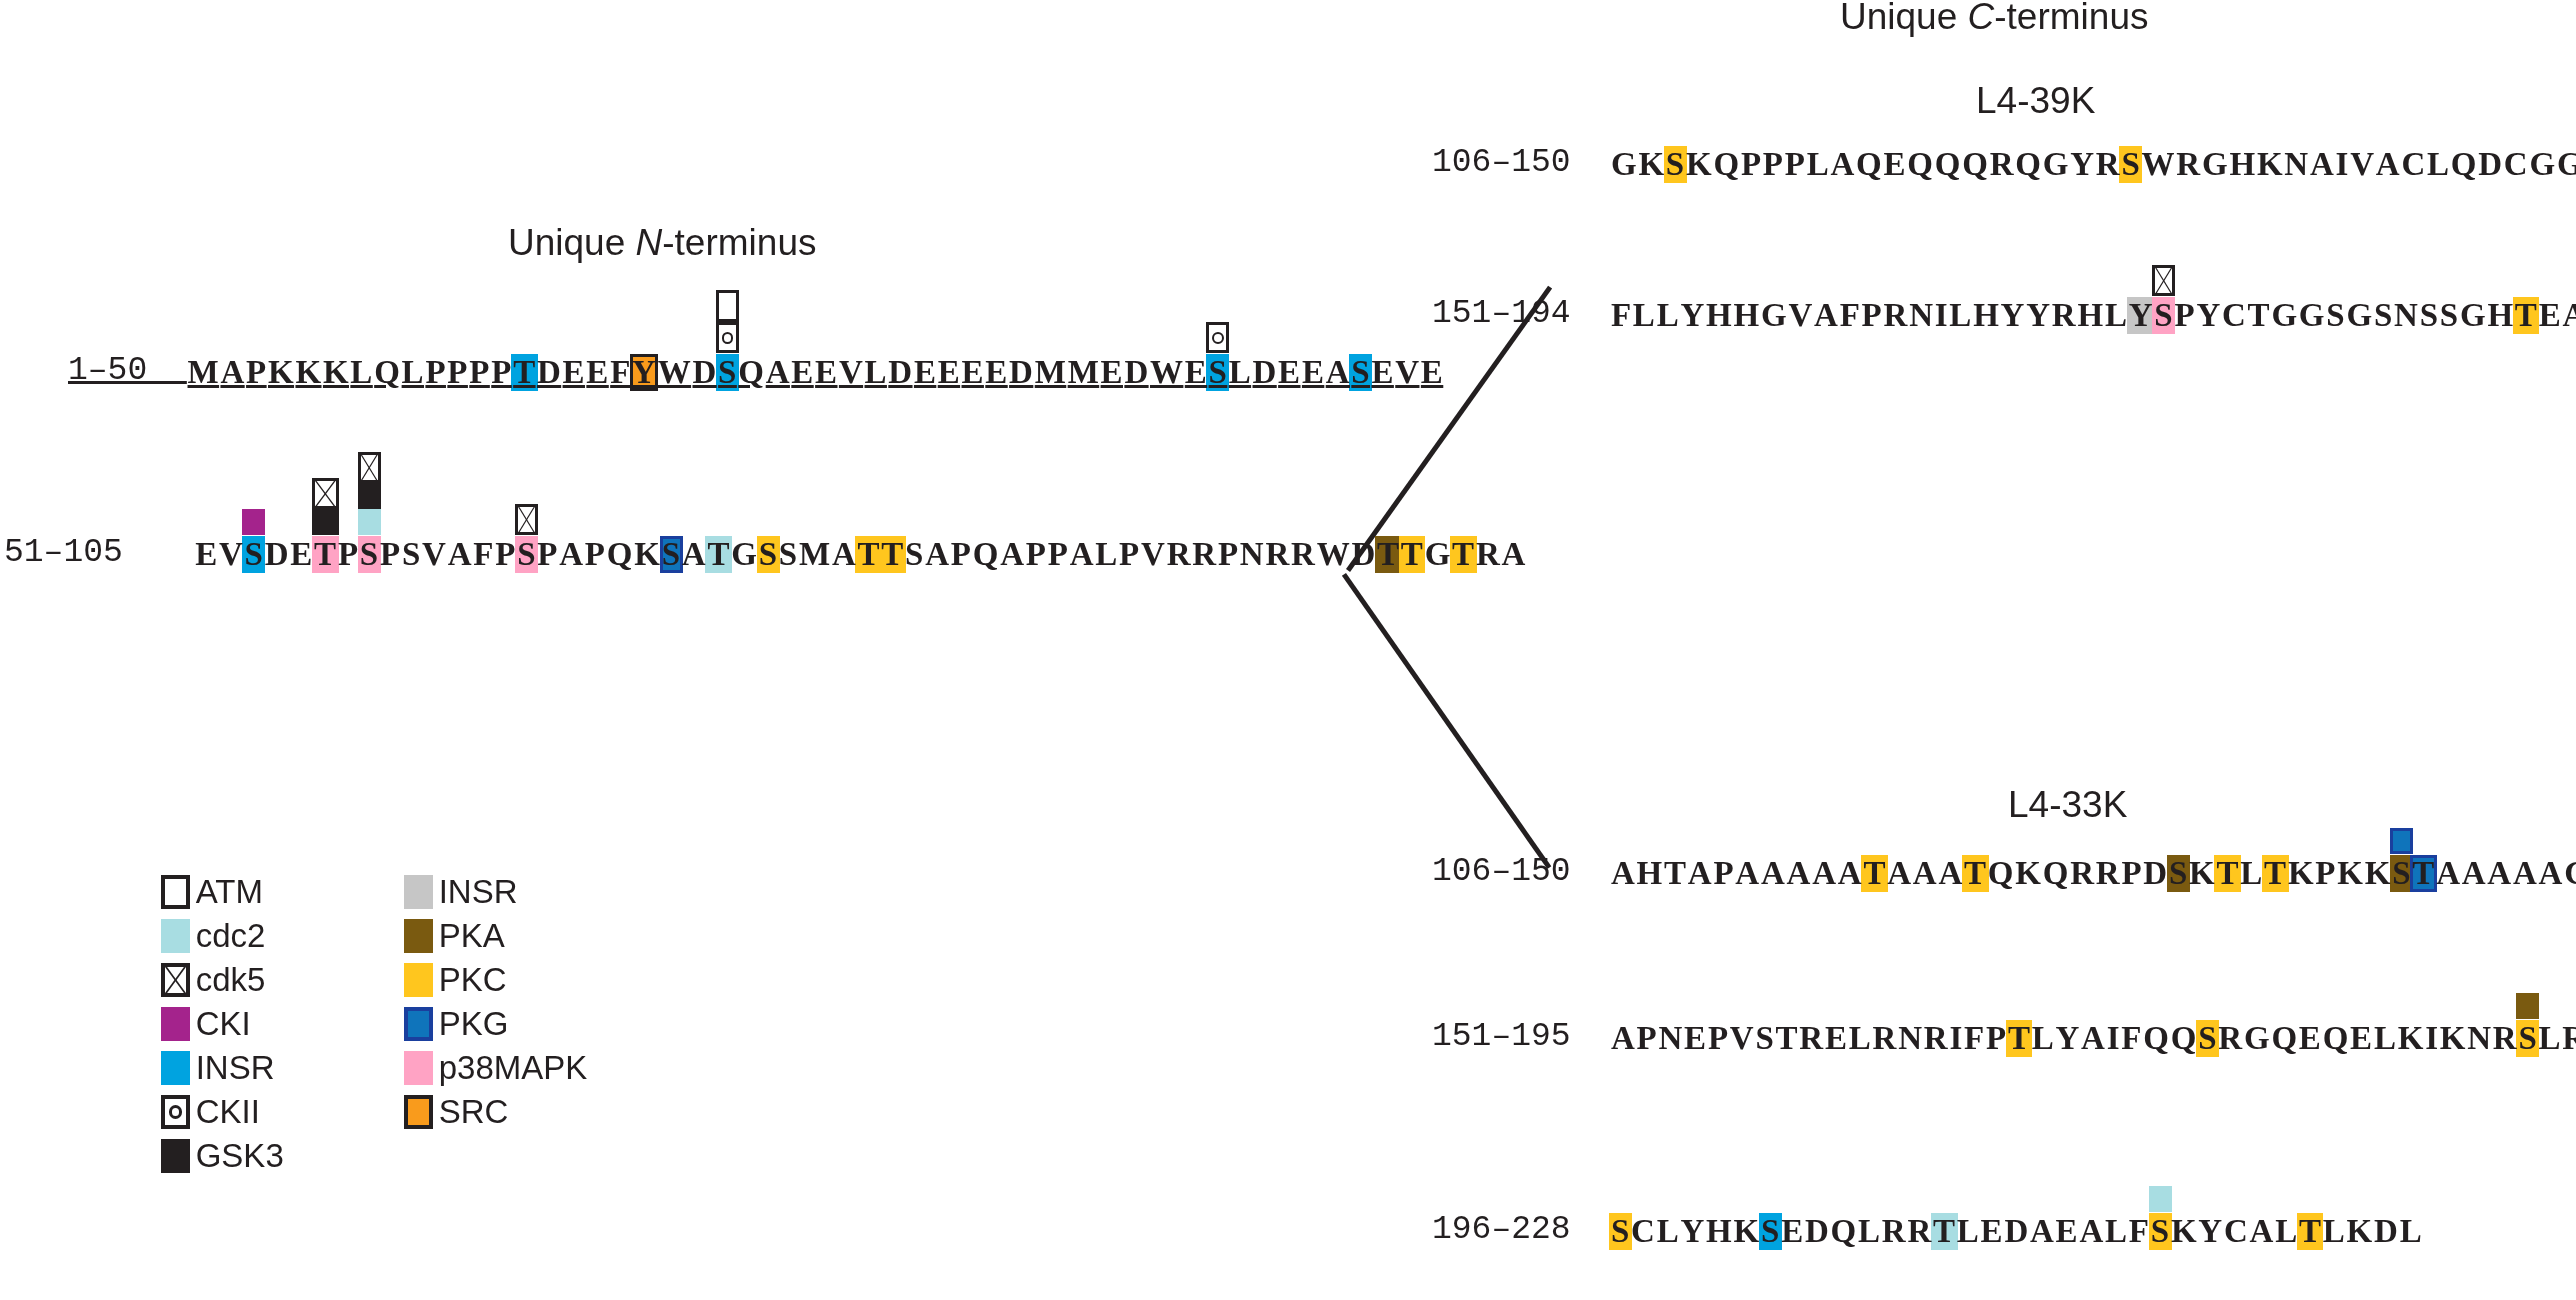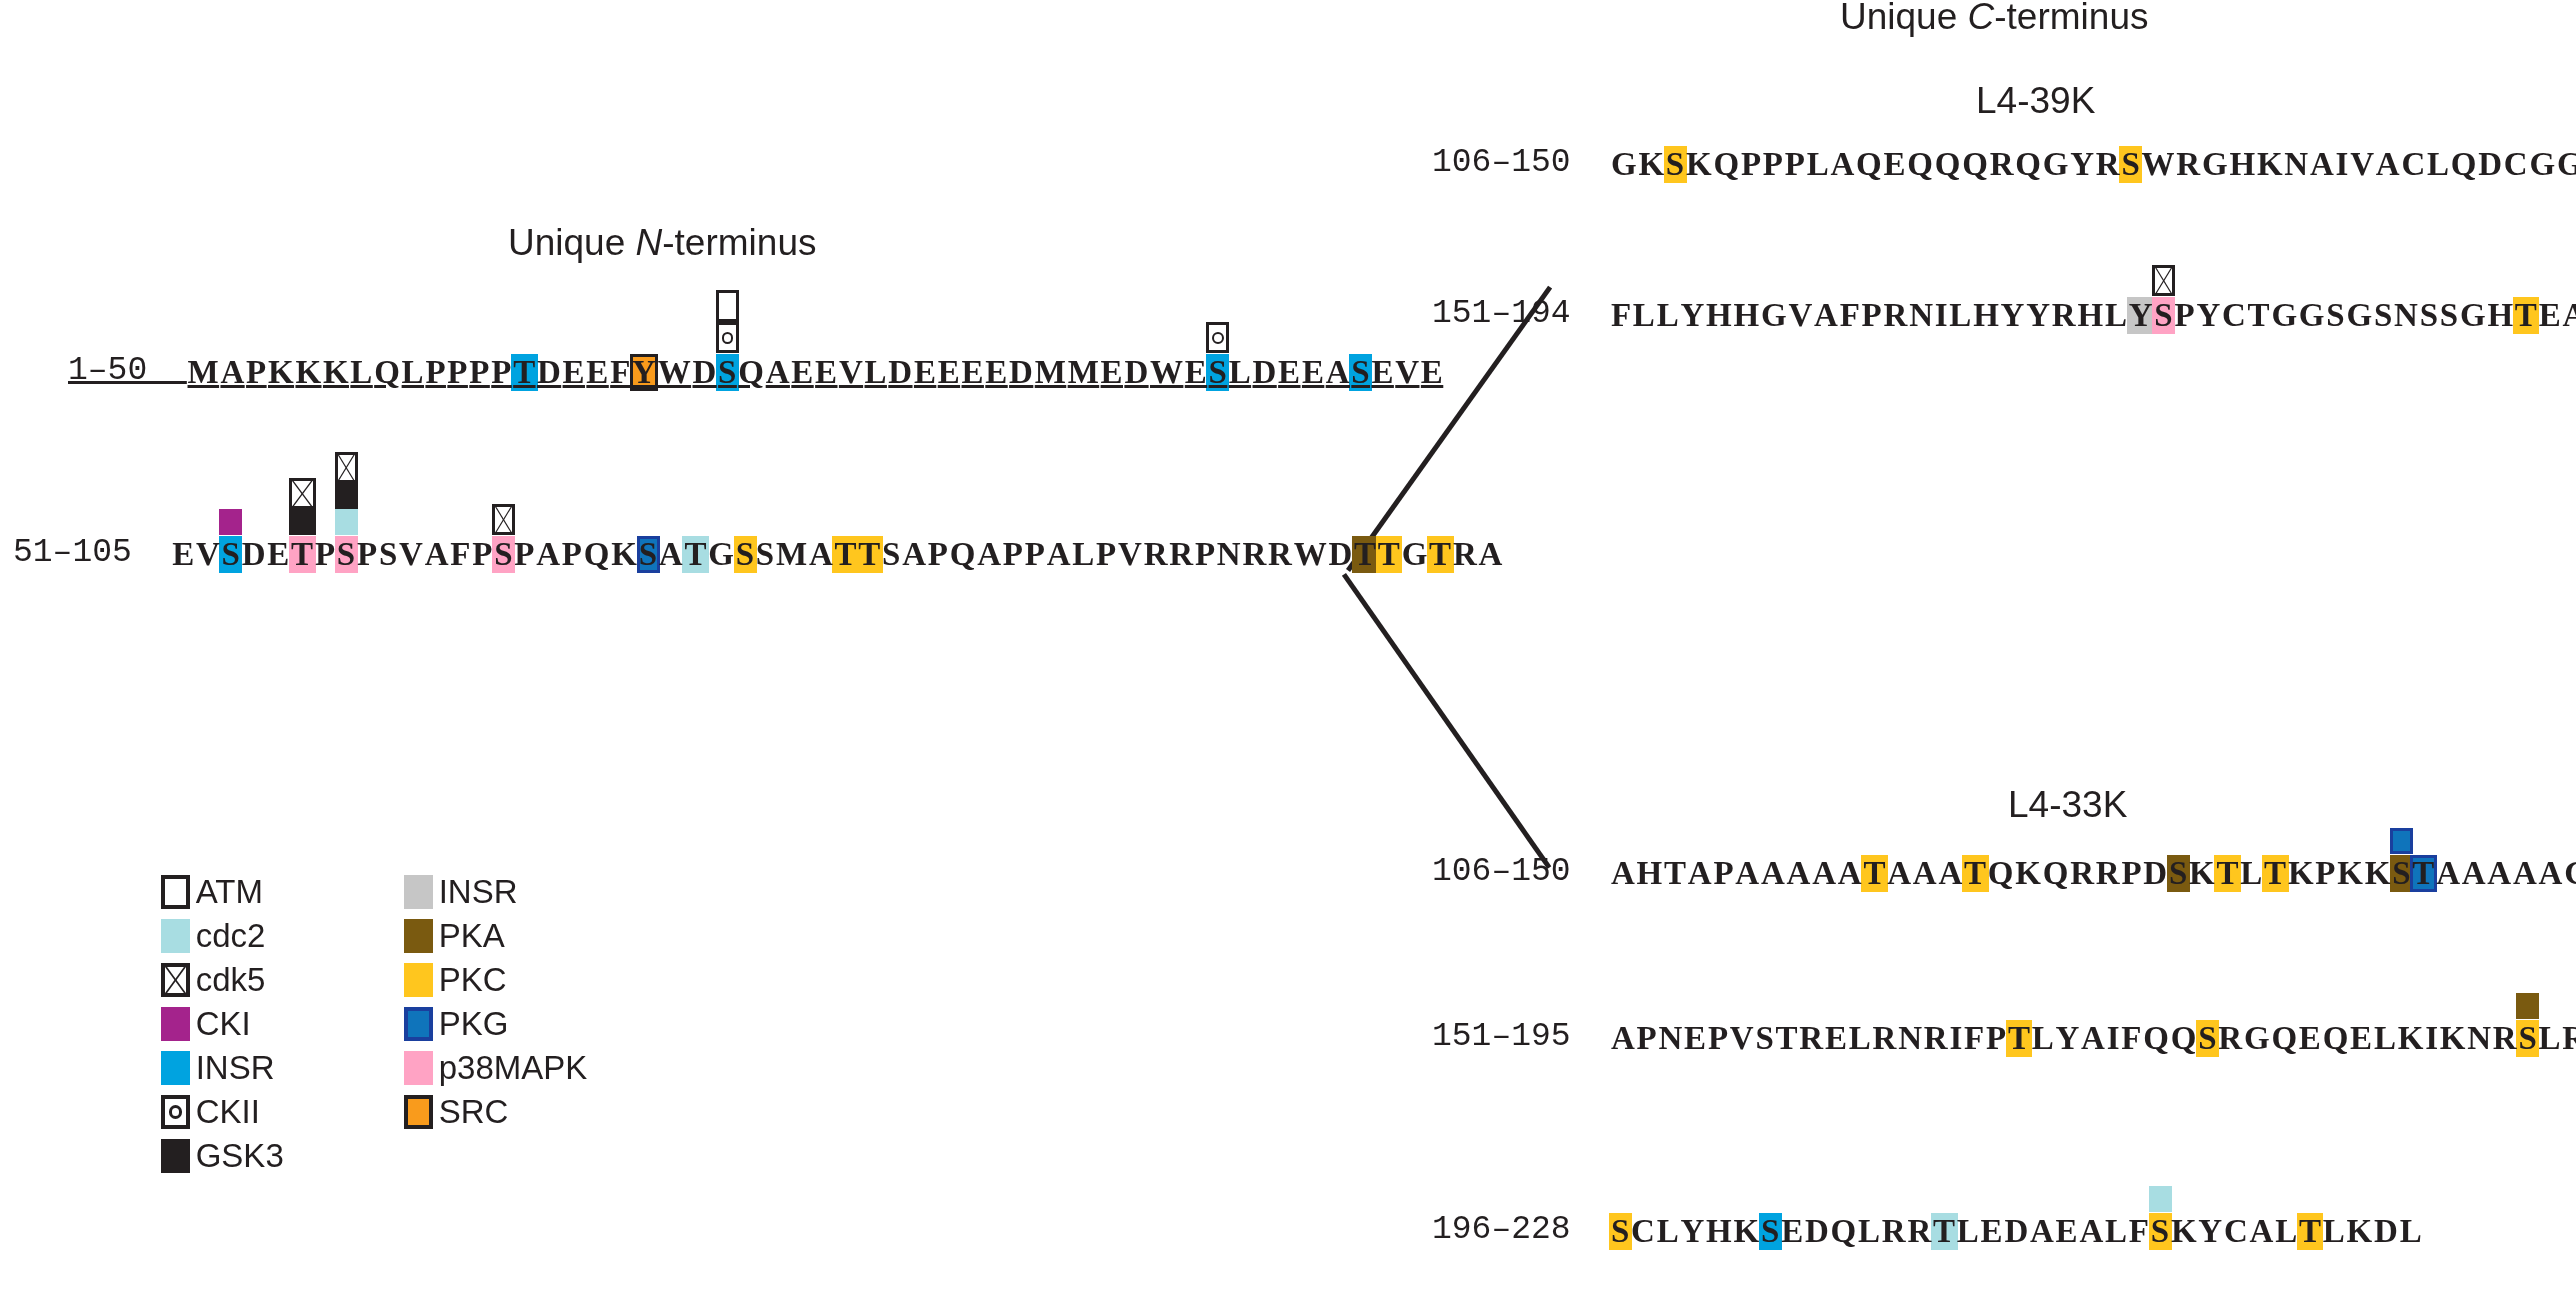--- a/index.html
+++ b/index.html
@@ -131,21 +131,21 @@
       <span class="res"><span class="ch">D</span></span>
       <span class="res"><span class="ch">E</span></span>
       <span class="res"><span class="ch">E</span></span>
       <span class="res"><span class="ch">A</span></span>
       <span class="res"><span class="hl" style="background: rgb(0, 163, 224);"></span><span class="ch">S</span></span>
       <span class="res"><span class="ch">E</span></span>
       <span class="res"><span class="ch">V</span></span>
       <span class="res"><span class="ch">E</span></span>
     </span>
   </div>
-<div class="seqrow" style="left:13px;top:533px;">
+<div class="seqrow" style="left:4px;top:533px;gap:32px;">
     <span class="rng">51–105&nbsp;&nbsp;</span>
     <span class="seq">
       <span class="res"><span class="ch">E</span></span>
       <span class="res"><span class="ch">V</span></span>
       <span class="res"><span class="hl" style="background: rgb(0, 163, 224);"></span><span class="tower">
           <div class="seg" style="background: rgb(164, 35, 140);"></div>
         </span><span class="ch">S</span></span>
       <span class="res"><span class="ch">D</span></span>
       <span class="res"><span class="ch">E</span></span>
       <span class="res"><span class="hl" style="background: rgb(255, 163, 196);"></span><span class="tower">

